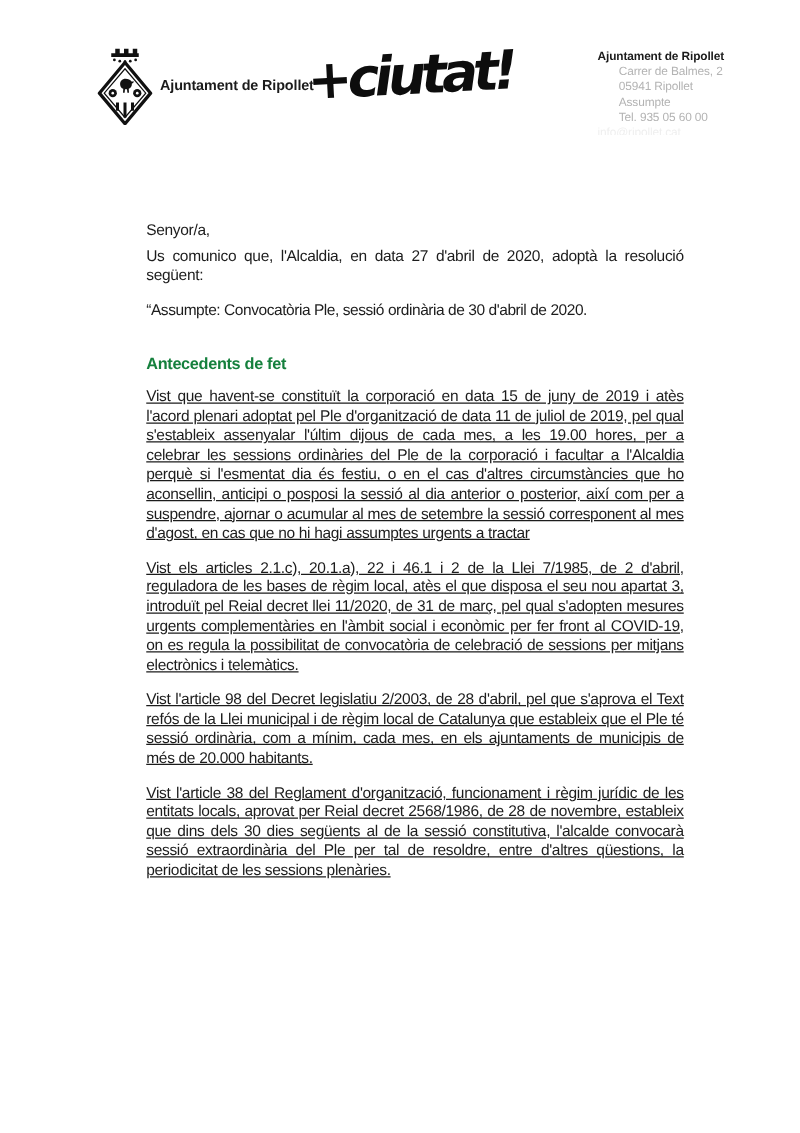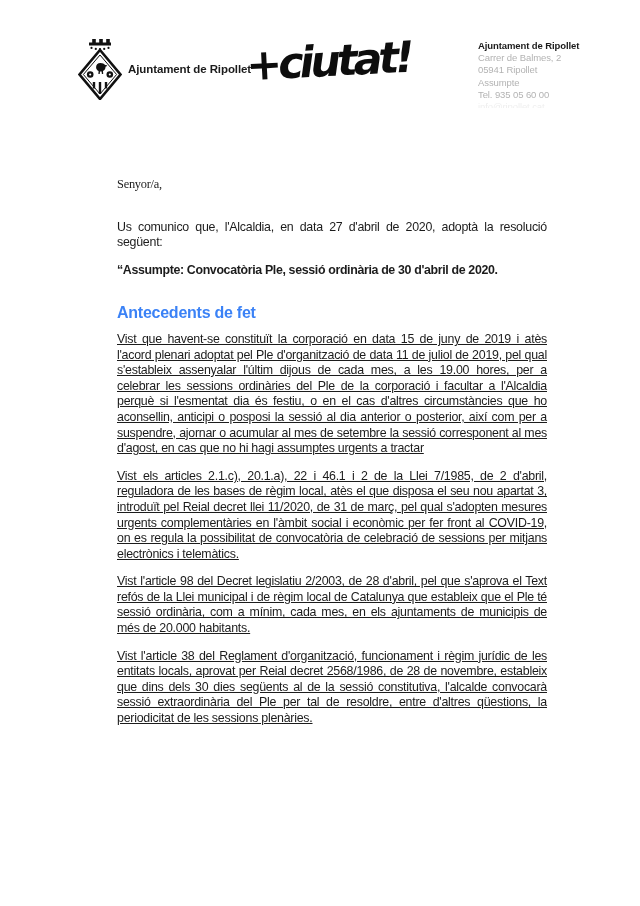--- a/index.html
+++ b/index.html
@@ -37,45 +37,45 @@
     transform: rotate(-3deg);
     white-space: nowrap;
   }
   .addr-block {
     position: absolute; left: 478px; top: 40px;
     width: 150px;
     font-size: 9.5px; line-height: 12.2px;
     letter-spacing: -0.1px;
   }
   .addr-title { font-weight: bold; color: #1b1b1b; }
-  .addr-line  { color: #b3b3b3; }
+  .addr-line  { color: #b3b3b3; margin-left: 17px; }
   .addr-faint {
     color: #b3b3b3; opacity: 0.22;
     height: 7px; overflow: hidden;
   }
 
   
   .letter {
     position: absolute; left: 117px; top: 177px;
     width: 430px;
     font-size: 12.4px; line-height: 15.6px;
     letter-spacing: -0.25px;
     color: #1c1c1c;
   }
   .letter p { text-align: justify; }
-  .salutation { margin-bottom: 27px; text-align: right; font-family: Liberation Serif, serif; }
+  .salutation { margin-bottom: 5px; text-align: right; }
   .intro      { margin-bottom: 12px; }
   .subject    {
-    font-weight: bold; margin-bottom: 27px;
+    font-weight: normal; margin-bottom: 27px;
     white-space: nowrap; text-align: left;
     letter-spacing: -0.35px;
   }
   .section-heading {
-    font-size: 16px; font-weight: bold;
-    margin-bottom: 11px; color: #3b82f6;
+    font-size: 13px; font-weight: bold;
+    margin-bottom: 11px; color: #15803d;
   }
   .para  { margin-bottom: 12px; text-decoration: underline; }
   .para:last-child { margin-bottom: 0; }
 </style>
 </head>
 <body>
 
 <div class="page">
 
   <svg class="coat-of-arms" viewBox="0 0 44 64" xmlns="http://www.w3.org/2000/svg">

